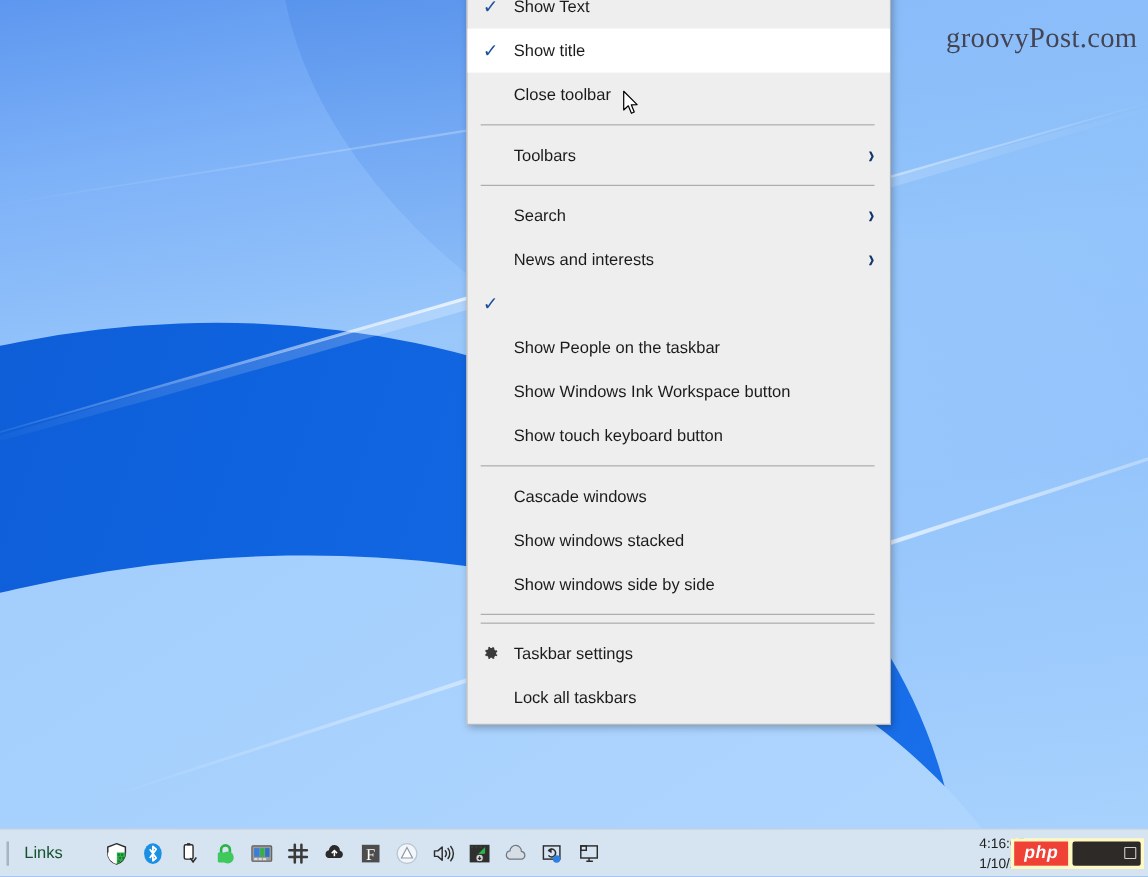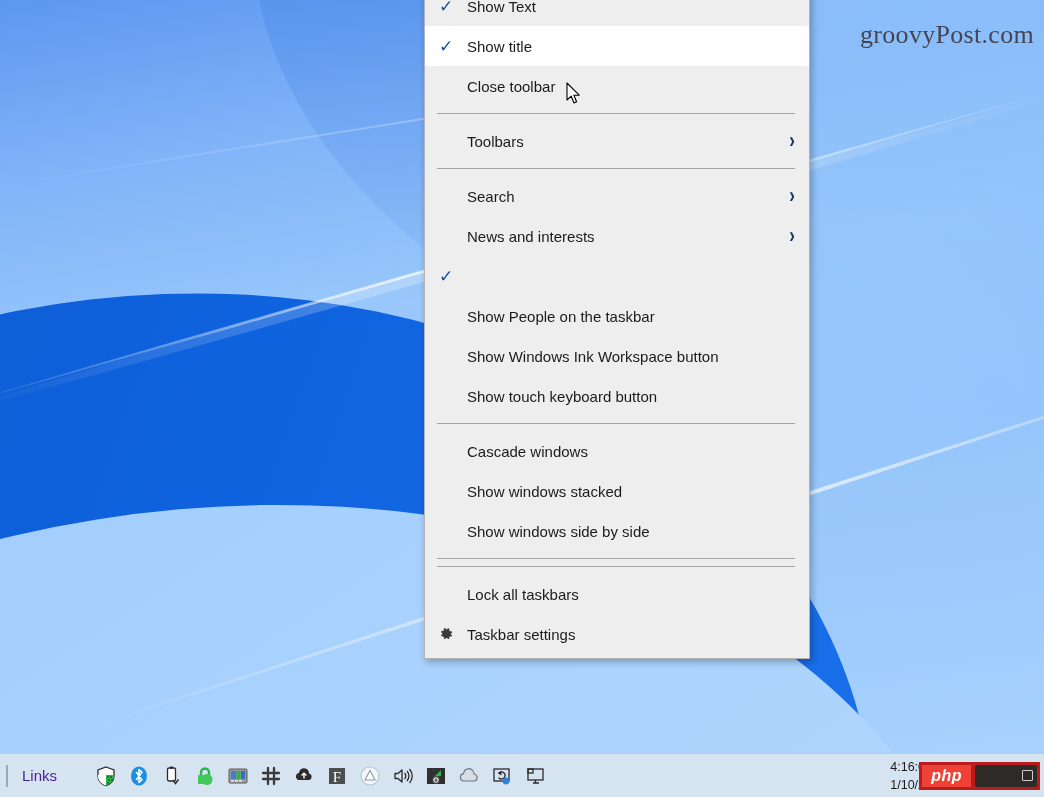--- a/index.html
+++ b/index.html
@@ -102,33 +102,33 @@
     border-top:1px solid #b9cade;
     display:flex; align-items:center;
     z-index:30;
   }
   .grip {
     width:2px; height:22px; margin-left:6px;
     border-left:1px solid #9aa9b8; border-right:1px solid #9aa9b8;
     flex:0 0 auto;
   }
   #links-label {
-    font-size:15px; color:#4c1d95; margin-left:14px; flex:0 0 auto;
+    font-size:15px; color:#14532d; margin-left:14px; flex:0 0 auto;
   }
   #tray { display:flex; align-items:center; gap:11px; margin-left:38px; }
   .tray-ico { width:22px; height:22px; display:block; }
 
   #clock {
     position:absolute; right:112px; top:50%; transform:translateY(-50%);
     text-align:right; font-size:12.5px; color:#1b1b1b; line-height:1.45;
   }
   
   #php-overlay {
     position:absolute; right:4px; top:50%; transform:translateY(-50%);
-    display:flex; align-items:flex-end; background:#b91c1c;
+    display:flex; align-items:flex-end; background:#fef9c3;
     padding:3px 3px; z-index:55;
   }
   #php-badge {
     background:#ef4136; color:#fff; font-style:italic; font-weight:700;
     font-size:16px; padding:2px 9px; letter-spacing:.5px;
     font-family:"Liberation Sans", sans-serif;
   }
   #php-bar {
     width:62px; height:22px; background:#2e2a28; border-radius:2px;
     margin-left:4px; display:flex; align-items:center; justify-content:flex-end;
@@ -207,33 +207,33 @@
       <span class="check"></span>
       <span class="label">Show windows stacked</span>
     </div>
     <div class="mi">
       <span class="check"></span>
       <span class="label">Show windows side by side</span>
     </div>
     <div class="sep"></div>
     <div class="sep"></div>
     <div class="mi">
-      <span class="check"></span>
-      <span class="label">Lock all taskbars</span>
-    </div>
-    <div class="mi">
       <span class="gicon">
         <span class="gear">
           <svg width="16" height="16" viewBox="0 0 16 16">
             <path fill="#3a3a3a" d="M8 5.2A2.8 2.8 0 1 0 8 10.8 2.8 2.8 0 0 0 8 5.2zm0 4.3A1.5 1.5 0 1 1 8 6.5a1.5 1.5 0 0 1 0 3z"></path>
             <path fill="#3a3a3a" d="M14.2 9.3l-1.2-.5a5 5 0 0 0 0-1.6l1.2-.5-.6-1.6-1.3.3a5 5 0 0 0-1.1-1.1l.3-1.3L9.9 2l-.5 1.2a5 5 0 0 0-1.6 0L7.3 2l-1.6.6.3 1.3a5 5 0 0 0-1.1 1.1l-1.3-.3L3 6.3l1.2.5a5 5 0 0 0 0 1.6L3 8.9l.6 1.6 1.3-.3a5 5 0 0 0 1.1 1.1l-.3 1.3 1.6.6.5-1.2a5 5 0 0 0 1.6 0l.5 1.2 1.6-.6-.3-1.3a5 5 0 0 0 1.1-1.1l1.3.3z"></path>
           </svg>
         </span>
       </span>
       <span class="label">Taskbar settings</span>
+    </div>
+    <div class="mi">
+      <span class="check"></span>
+      <span class="label">Lock all taskbars</span>
     </div>
   </div>
 
 <div id="cursor">
   <svg width="16" height="24" viewBox="0 0 16 24">
     <path d="M1,1 L1,18 L5.2,14.2 L8,21 L10.6,19.8 L7.9,13.3 L13.2,13.1 Z" fill="#ffffff" stroke="#000000" stroke-width="1.1" stroke-linejoin="round"></path>
   </svg>
 </div>
 
 <div id="taskbar">

